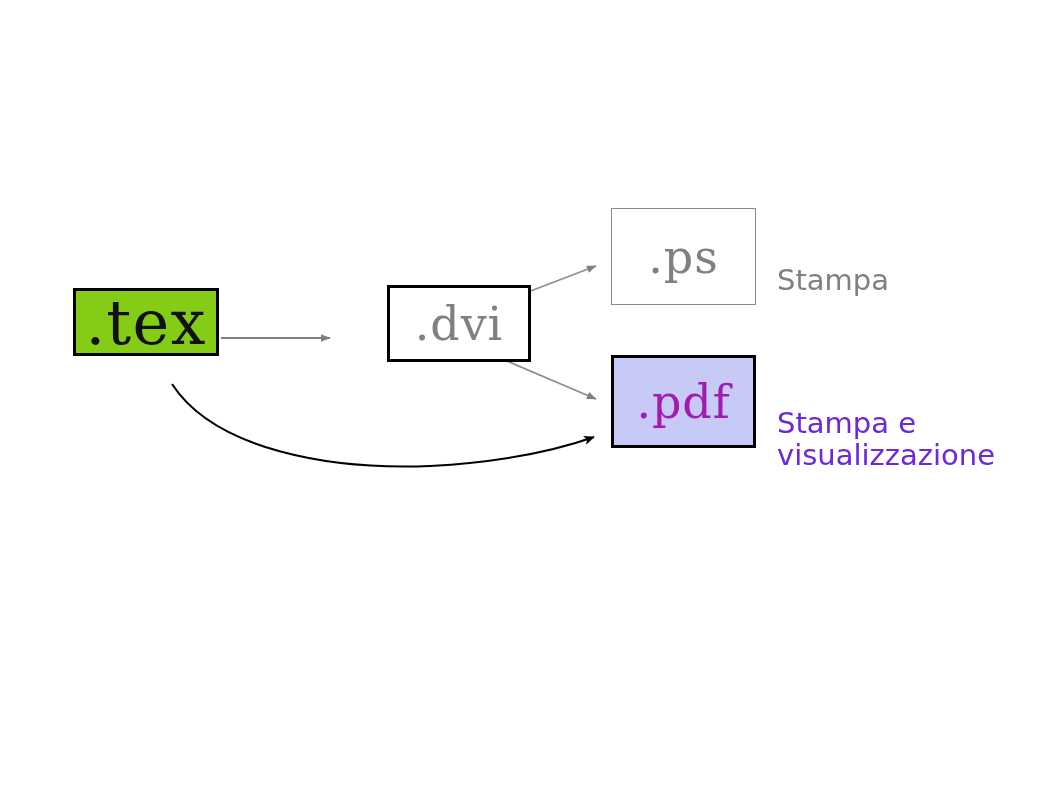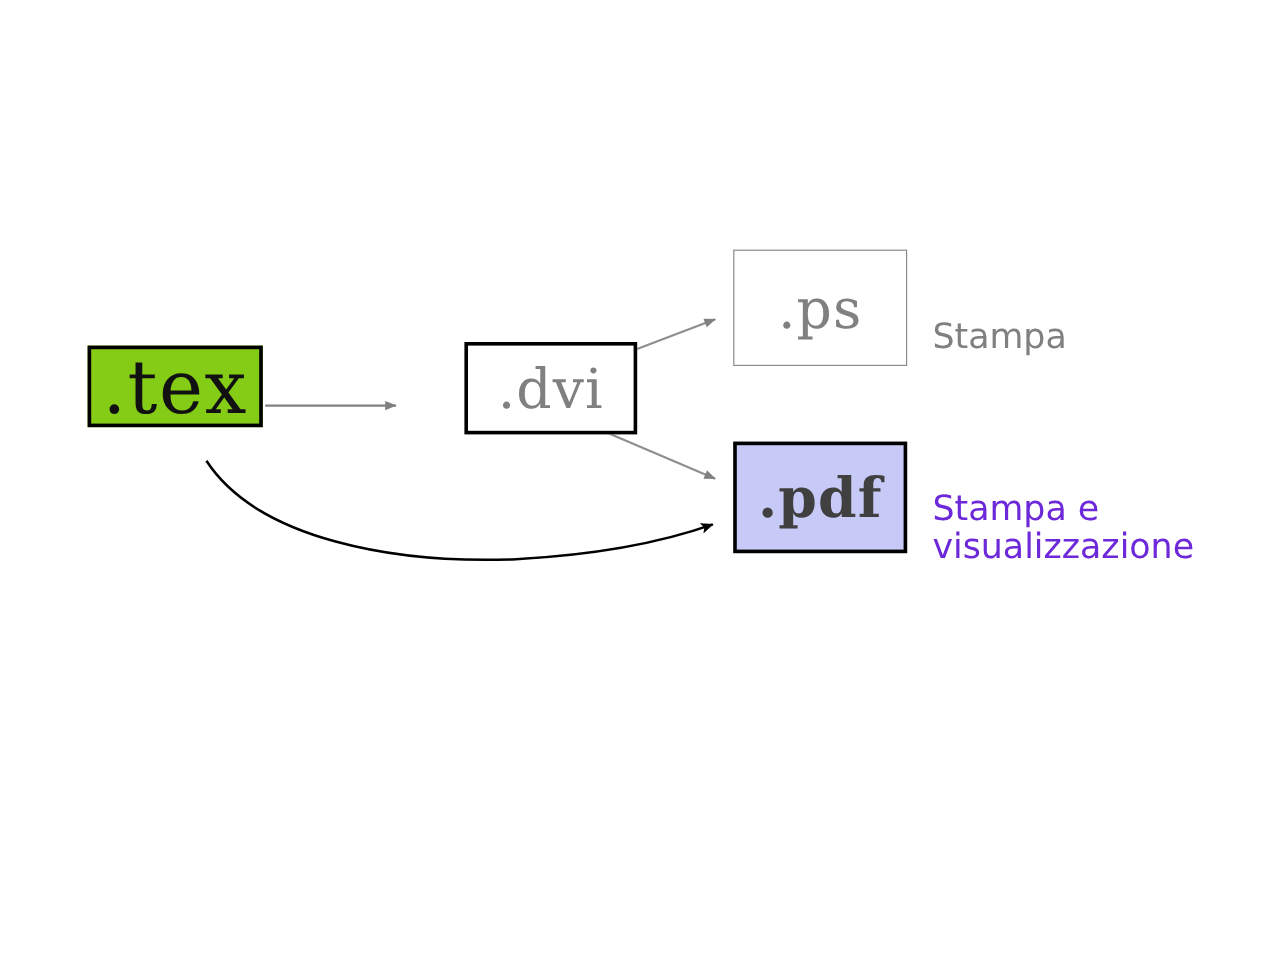--- a/index.html
+++ b/index.html
@@ -67,28 +67,27 @@
     height: 97px;
     background: #ffffff;
     border: 1.5px solid #8a8a8a;
     color: #808080;
     font-size: 46px;
   }
 
   
   #node-pdf {
     left: 611px;
-    top: 368px;
+    top: 355px;
     width: 145px;
     height: 93px;
     background: #c7caf7;
     border: 3px solid #000000;
-    color: #404040;
+    color: #a21caf;
     font-size: 46px;
-    font-weight: bold;
   }
 
   .annotation {
     position: absolute;
     font-family: "DejaVu Sans", "Liberation Sans", sans-serif;
     line-height: 1.12;
     white-space: pre-line;
     user-select: none;
     margin-top: 28px;
   }

